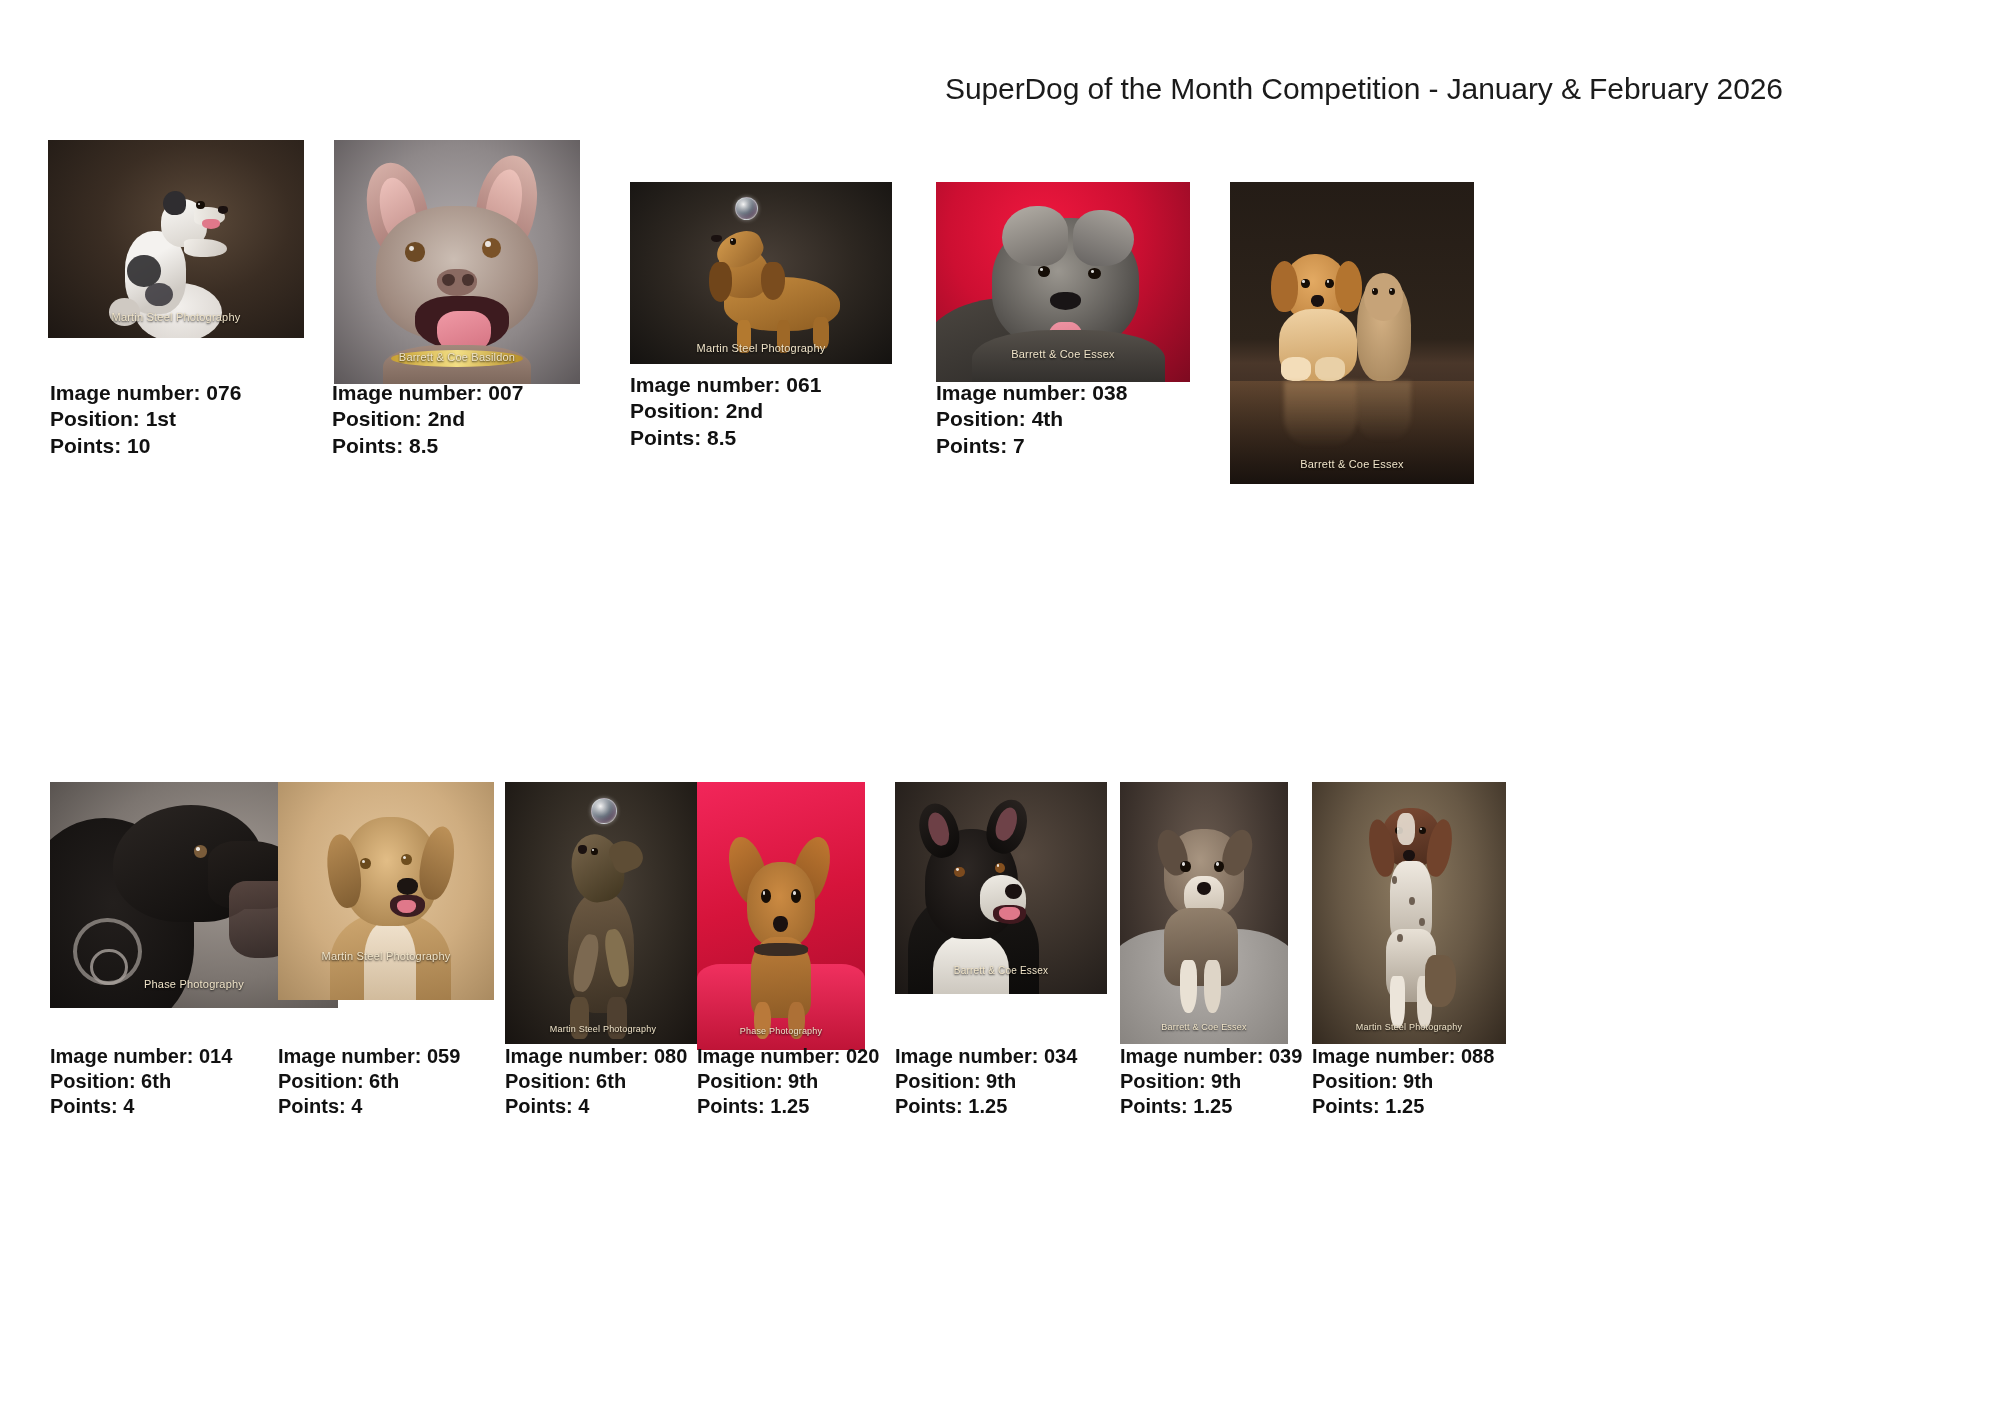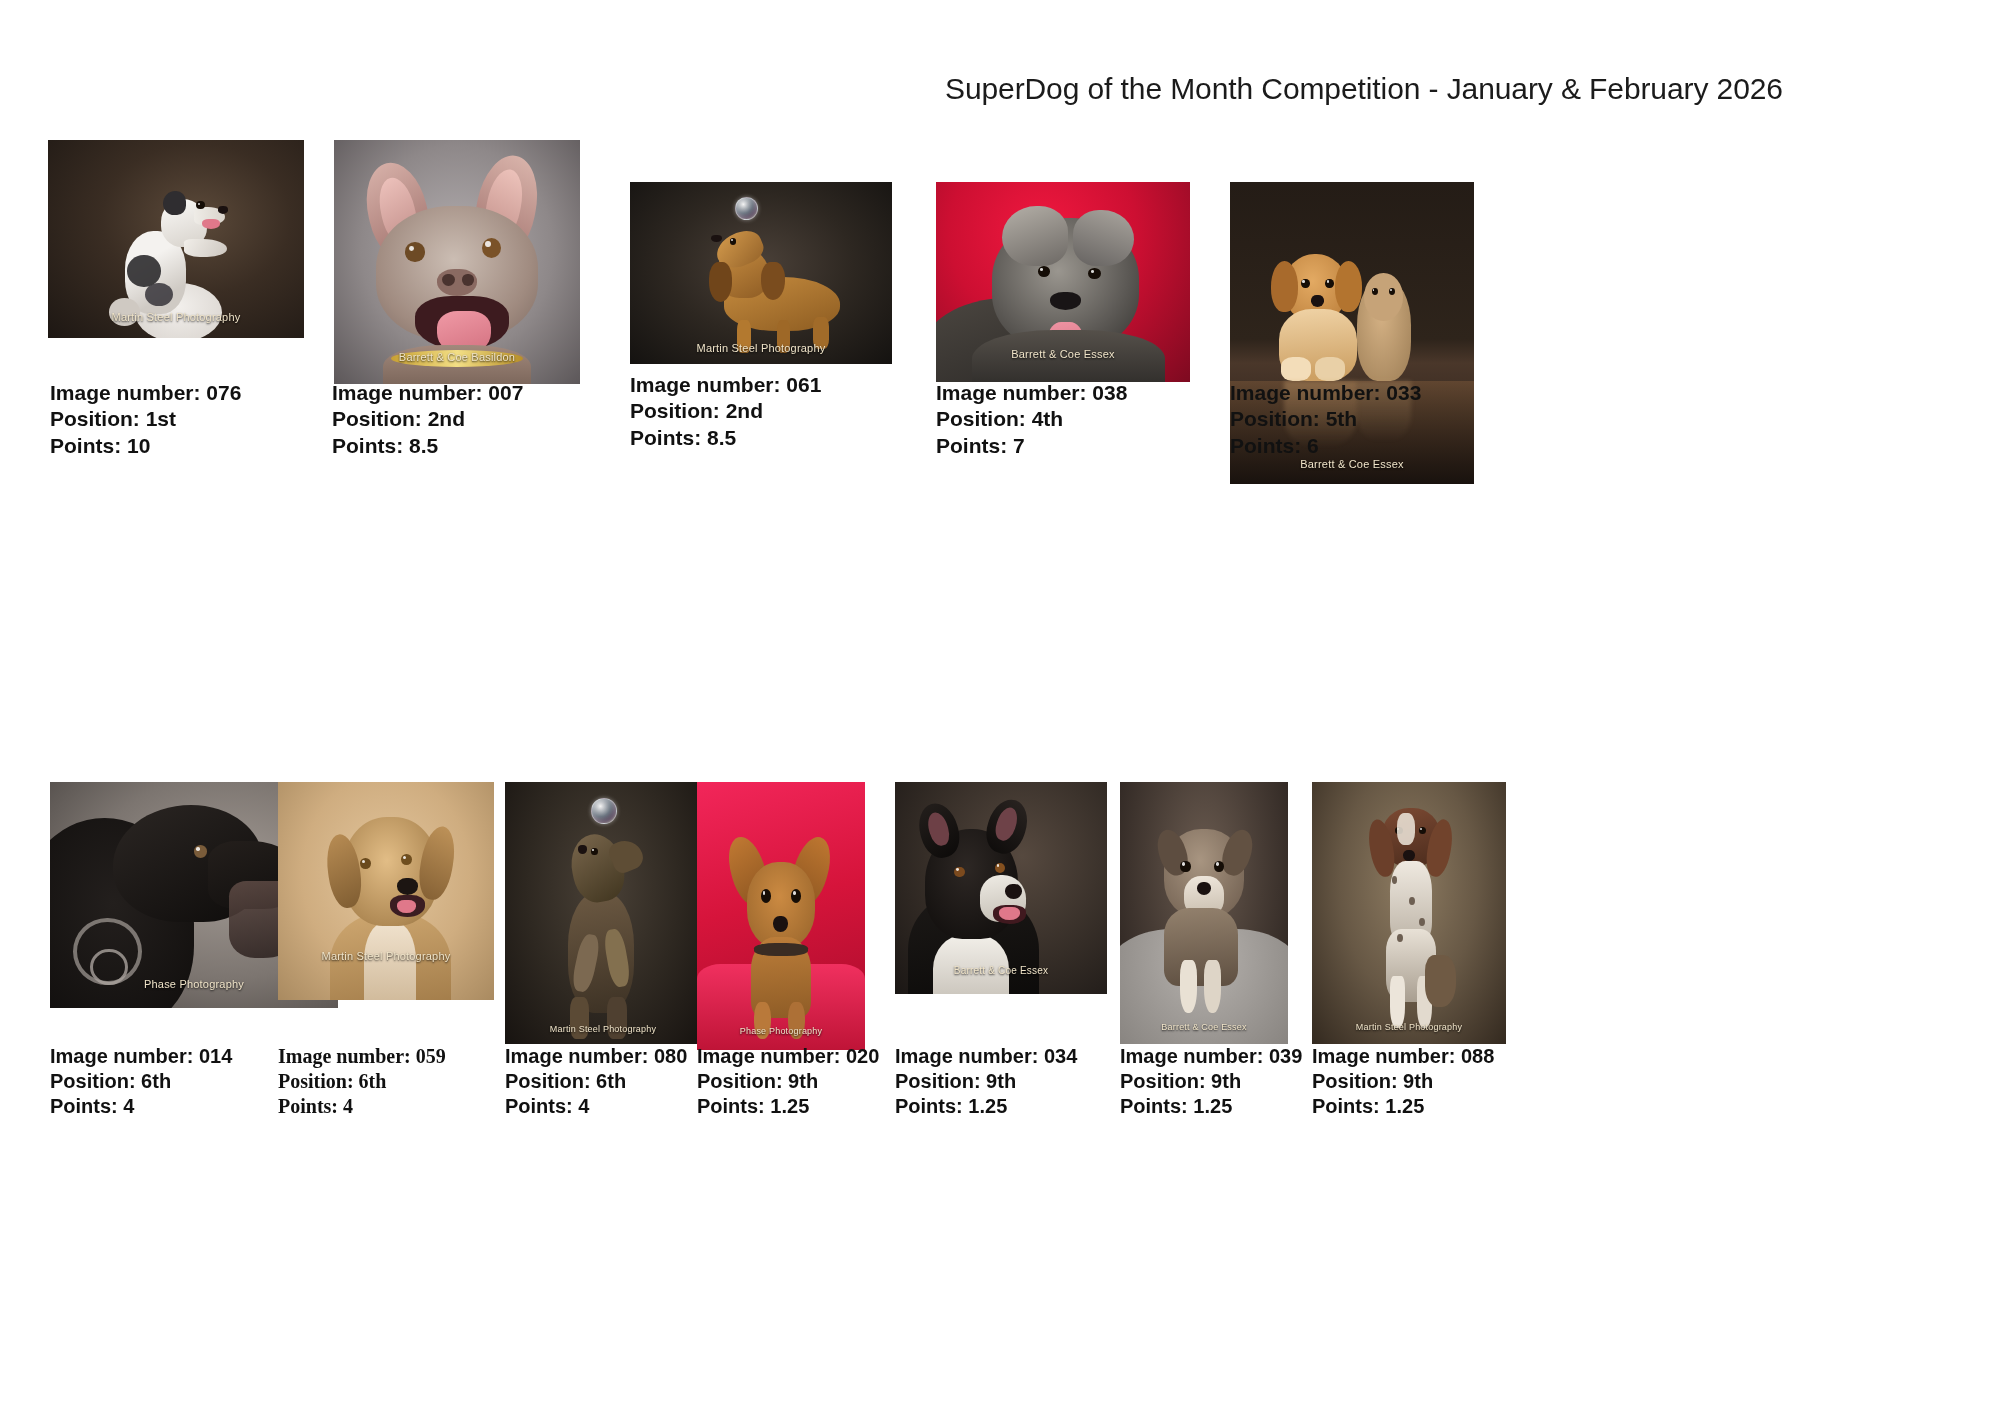--- a/index.html
+++ b/index.html
@@ -186,25 +186,20 @@
         <div class="blob" style="left:52%;top:32%;width:22%;height:34%;background:radial-gradient(ellipse at 45% 35%,#d4b184,#9d7e56);border-radius:45% 45% 38% 38%;"></div>
         <div class="blob" style="left:55%;top:30%;width:16%;height:16%;background:#c6a378;border-radius:50%;"></div>
         <div class="eye" style="left:58%;top:35%;width:2.6%;height:2.4%;"></div>
         <div class="eye" style="left:65%;top:35%;width:2.6%;height:2.4%;"></div>
         <div class="blob" style="left:0;top:66%;width:100%;height:34%;background:linear-gradient(180deg,rgba(120,86,56,.55),rgba(25,18,14,1));border-radius:0;"></div>
         <div class="blob" style="left:22%;top:66%;width:30%;height:22%;background:linear-gradient(180deg,rgba(221,175,120,.35),rgba(40,28,20,0));border-radius:0 0 44% 44%;filter:blur(2px);"></div>
         <div class="blob" style="left:52%;top:66%;width:22%;height:20%;background:linear-gradient(180deg,rgba(190,155,110,.3),rgba(40,28,20,0));border-radius:0 0 44% 44%;filter:blur(2px);"></div>
       </div>
       <div class="wm" style="bottom:14px;">Barrett &amp; Coe Essex</div>
     </div>
-    <div class="caption" style="left:0px; top:240px;">
-      <div>Image number: 033</div>
-      <div>Position: 5th</div>
-      <div>Points: 6</div>
-    </div>
   </div>
 
   <div class="card" style="left:50px; top:782px;">
     <div class="photo" style="width:288px;height:226px;background:radial-gradient(ellipse at 62% 42%, #a39b95 0%, #7c7570 55%, #4b4643 100%);">
       <div class="sc">
         <div class="blob" style="left:-12%;top:16%;width:62%;height:94%;background:radial-gradient(ellipse at 55% 40%,#231f1d,#0d0b0a);border-radius:50% 50% 40% 40%;"></div>
         <div class="blob" style="left:22%;top:10%;width:52%;height:52%;background:linear-gradient(150deg,#2b2623,#0e0c0b);border-radius:52% 48% 40% 44%;"></div>
         <div class="blob" style="left:55%;top:26%;width:34%;height:30%;background:linear-gradient(160deg,#241f1c,#100e0d);border-radius:30% 60% 45% 30%;"></div>
         <div class="eye" style="left:50%;top:28%;width:4.5%;height:5.5%;background:#7a5c3a;"></div>
         <div class="nose" style="left:84%;top:34%;width:6%;height:7%;background:#0a0808;"></div>
@@ -230,21 +225,21 @@
         <div class="ear" style="left:23%;top:24%;width:15%;height:34%;background:linear-gradient(160deg,#b98d54,#7e5c31);transform:rotate(-8deg);"></div>
         <div class="ear" style="left:66%;top:20%;width:15%;height:34%;background:linear-gradient(200deg,#c0945a,#835f33);transform:rotate(10deg);"></div>
         <div class="eye" style="left:38%;top:35%;width:5%;height:5%;background:#6a4a1d;"></div>
         <div class="eye" style="left:57%;top:33%;width:5%;height:5%;background:#6f4e1f;"></div>
         <div class="nose" style="left:55%;top:44%;width:10%;height:8%;background:#1c1512;"></div>
         <div class="mouth" style="left:52%;top:52%;width:16%;height:10%;background:#3b1d22;"></div>
         <div class="tongue" style="left:55%;top:54%;width:9%;height:6%;"></div>
       </div>
       <div class="wm" style="bottom:38px;">Martin Steel Photography</div>
     </div>
-    <div class="caption" style="left:0px; top:262px; font-size:20px;font-family:Liberation Serif, serif;">
+    <div class="caption" style="left:0px; top:262px; font-size:20px;">
       <div>Image number: 059</div>
       <div>Position: 6th</div>
       <div>Points: 4</div>
     </div>
   </div>
 
   <div class="card" style="left:505px; top:782px;">
     <div class="photo" style="width:196px;height:262px;background:radial-gradient(ellipse at 50% 40%, #4a4137 0%, #2e2821 55%, #171310 100%);">
       <div class="sc">
         <div class="bubble" style="left:44%;top:6%;width:13%;height:10%;"></div>

